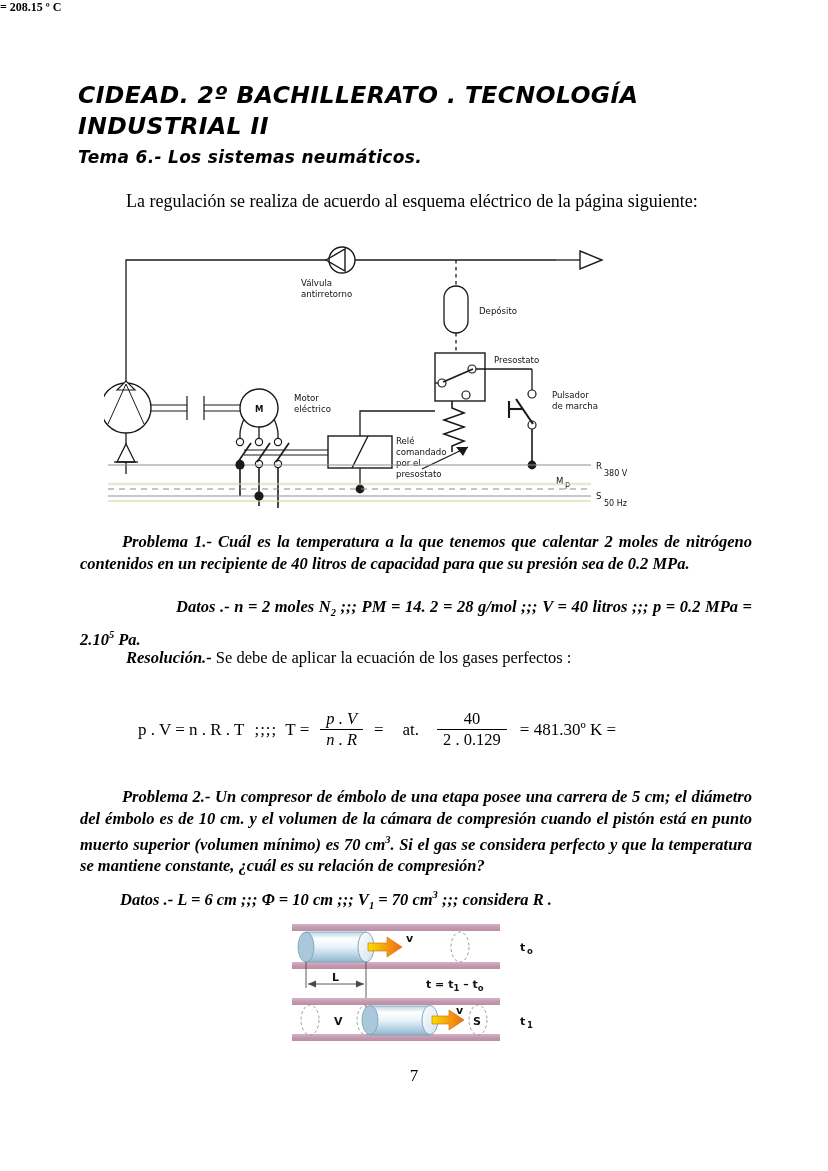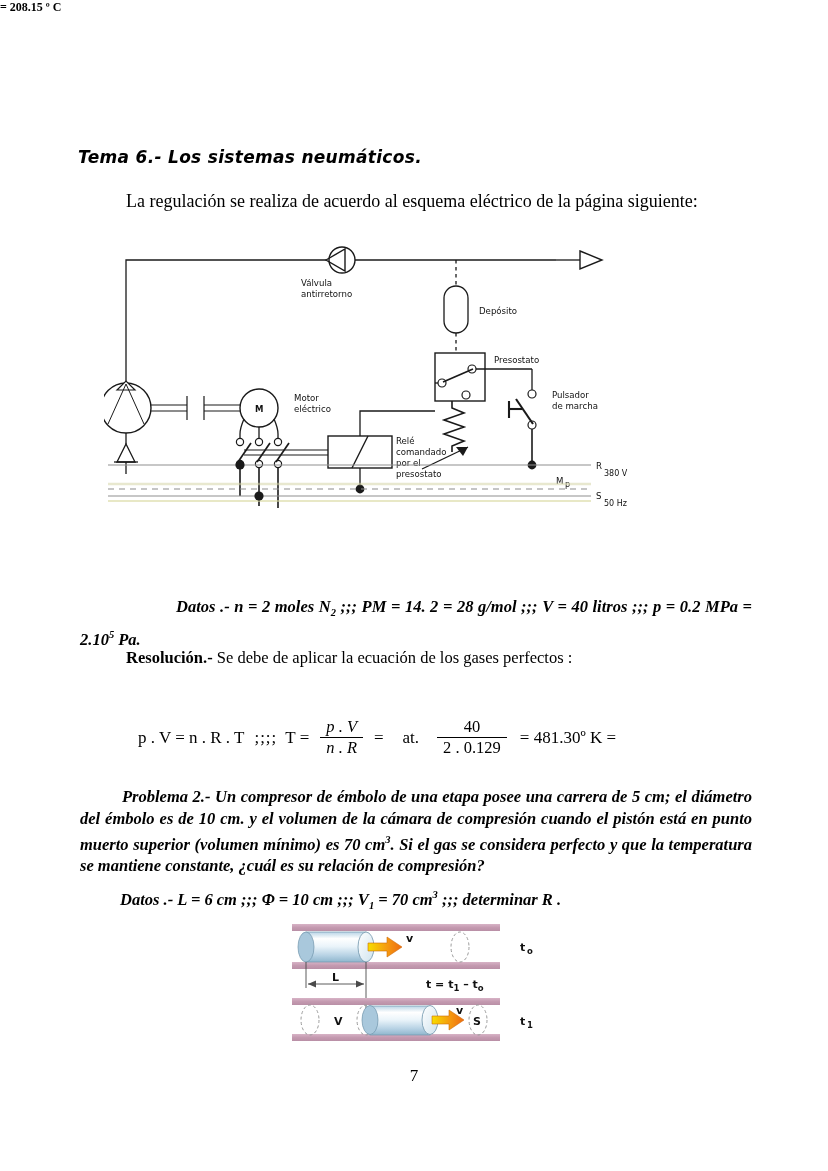--- a/index.html
+++ b/index.html
@@ -67,21 +67,21 @@
   }
   .diagram-wrap svg { display: block; }
 
   
   .para {
     position: absolute;
     font-size: 16.5px;
     line-height: 21.5px;
     text-align: justify;
   }
-  .bolditalic { font-weight: bold; }
+  .bolditalic { font-weight: bold; font-style: italic; }
   .roman { font-weight: normal; font-style: normal; }
 
   .p1 {
     left: 80px; top: 531px; width: 672px;
     font-weight: bold; font-style: italic;
     text-indent: 42px;
   }
   .p1-datos {
     left: 80px; top: 596px; width: 672px;
     font-weight: bold; font-style: italic;
@@ -99,21 +99,21 @@
     display: flex;
     align-items: center;
     white-space: nowrap;
   }
   .formula .sp { display:inline-block; }
   .frac {
     display: inline-flex;
     flex-direction: column;
     align-items: center;
     vertical-align: middle;
-    margin: 8px 5px;
+    margin: 0 5px;
     line-height: 1.12;
   }
   .frac .num {
     padding: 0 6px 1px 6px;
     font-size: 16.5px;
   }
   .frac .den {
     border-top: 1.3px solid #000;
     padding: 1px 6px 0 6px;
     font-size: 16.5px;
@@ -178,20 +178,21 @@
     font-size: 8.5px;
     font-weight: bold;
     fill: #111;
   }
 </style>
 </head>
 <body>
 
 <div class="page">
 
+  <div class="doc-title">CIDEAD. 2º BACHILLERATO . TECNOLOGÍA INDUSTRIAL II</div>
   <div class="doc-subtitle">Tema 6.- Los sistemas neumáticos.</div>
 
   <div class="intro-line">La regulación se realiza de acuerdo al esquema eléctrico de la página siguiente:</div>
 
   <div class="diagram-wrap">
     <svg width="545" height="270" viewBox="0 0 545 270" xmlns="http://www.w3.org/2000/svg">
       <g stroke="#1a1a1a" fill="none" stroke-width="1.3">
 
         <path d="M22 145 L22 22 L222 22"></path>
 
@@ -373,20 +374,21 @@
       <circle cx="174" cy="278" r="4.6" fill="#1a1a1a" stroke="none"></circle>
 
       <text class="dlabel" x="492" y="231">R</text>
       <text class="dlabel-sm" x="500" y="238">380 V</text>
       <text class="dlabel" x="492" y="261">S</text>
       <text class="dlabel-sm" x="500" y="268">50 Hz</text>
       <text class="dlabel" x="492" y="282">T</text>
     </svg>
   </div>
 
+  <div class="para p1"><span>Problema 1.-</span><span> Cuál es la temperatura a la que tenemos que calentar 2 moles de nitrógeno contenidos en un recipiente de 40 litros de capacidad para que su presión sea de 0.2 MPa.</span></div>
 
   <div class="para p1-datos"><span>Datos .-</span><span>  n = 2 moles N</span><sub class="s">2</sub><span> ;;; PM = 14. 2 = 28 g/mol ;;; V = 40 litros ;;; p = 0.2 MPa = 2.10</span><sup class="s">5</sup><span>  Pa.</span></div>
 
   <div class="para p1-res"><span class="bolditalic">Resolución.-</span><span class="roman"> Se debe de aplicar la ecuación de los gases perfectos :</span></div>
 
   <div class="formula">
     <span class="sp">p . V = n . R . T</span>
     <span class="sp" style="margin:0 8px 0 10px;letter-spacing:1px;">;;;;</span>
     <span class="sp" style="margin-right:6px;">T  =</span>
     <span class="frac italic">
@@ -399,21 +401,21 @@
       <span class="num">40</span>
       <span class="den">2 . 0.129</span>
     </span>
     <span class="sp" style="margin-left:8px;">= 481.30º K =</span>
   </div>
 
   <div class="p1-res2">= 208.15 º C</div>
 
   <div class="para p2"><span>Problema 2.-</span><span> Un compresor de émbolo de una etapa posee una carrera de 5 cm; el diámetro del émbolo es de 10 cm. y el volumen de la cámara de compresión cuando el pistón está en punto muerto superior (volumen mínimo) es 70 cm</span><sup class="s">3</sup><span>. Si el gas se considera perfecto y que la temperatura se mantiene constante, ¿cuál es su relación de compresión?</span></div>
 
-  <div class="para p2-datos"><span>Datos .-</span><span> L = 6 cm  ;;; Φ = 10 cm ;;;  V</span><sub class="s">1</sub><span> = 70 cm</span><sup class="s">3</sup><span> ;;; determinar R .</span></div>
+  <div class="para p2-datos"><span>Datos .-</span><span> L = 6 cm  ;;; Φ = 10 cm ;;;  V</span><sub class="s">1</sub><span> = 70 cm</span><sup class="s">3</sup><span> ;;; considera R .</span></div>
 
   <div class="piston-fig">
     <svg width="268" height="128" viewBox="0 0 268 128" xmlns="http://www.w3.org/2000/svg">
       <defs>
         <linearGradient id="pistonGrad" x1="0" y1="0" x2="0" y2="1">
           <stop offset="0%" stop-color="#b9d4e6"></stop>
           <stop offset="22%" stop-color="#ffffff"></stop>
           <stop offset="48%" stop-color="#eaf4fa"></stop>
           <stop offset="78%" stop-color="#b7d2e4"></stop>
           <stop offset="100%" stop-color="#8fb6cd"></stop>

